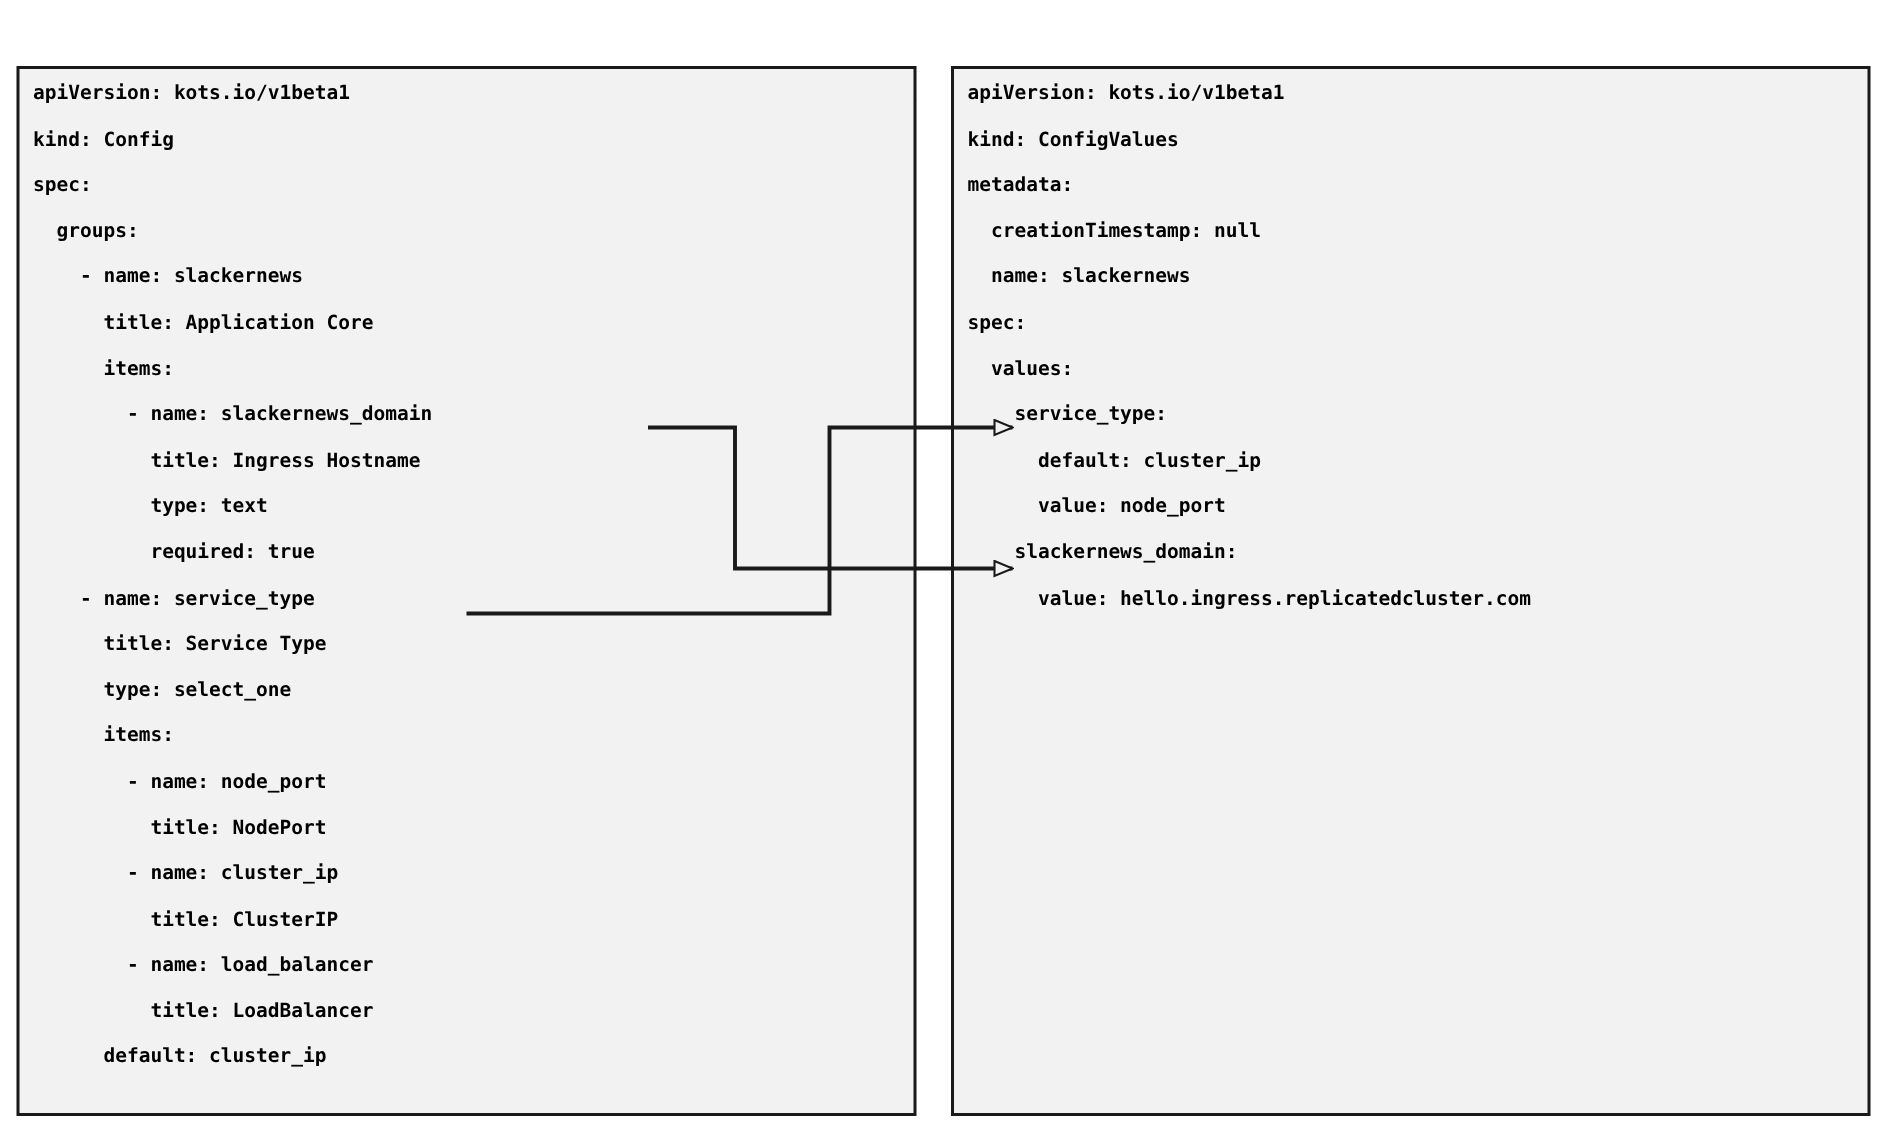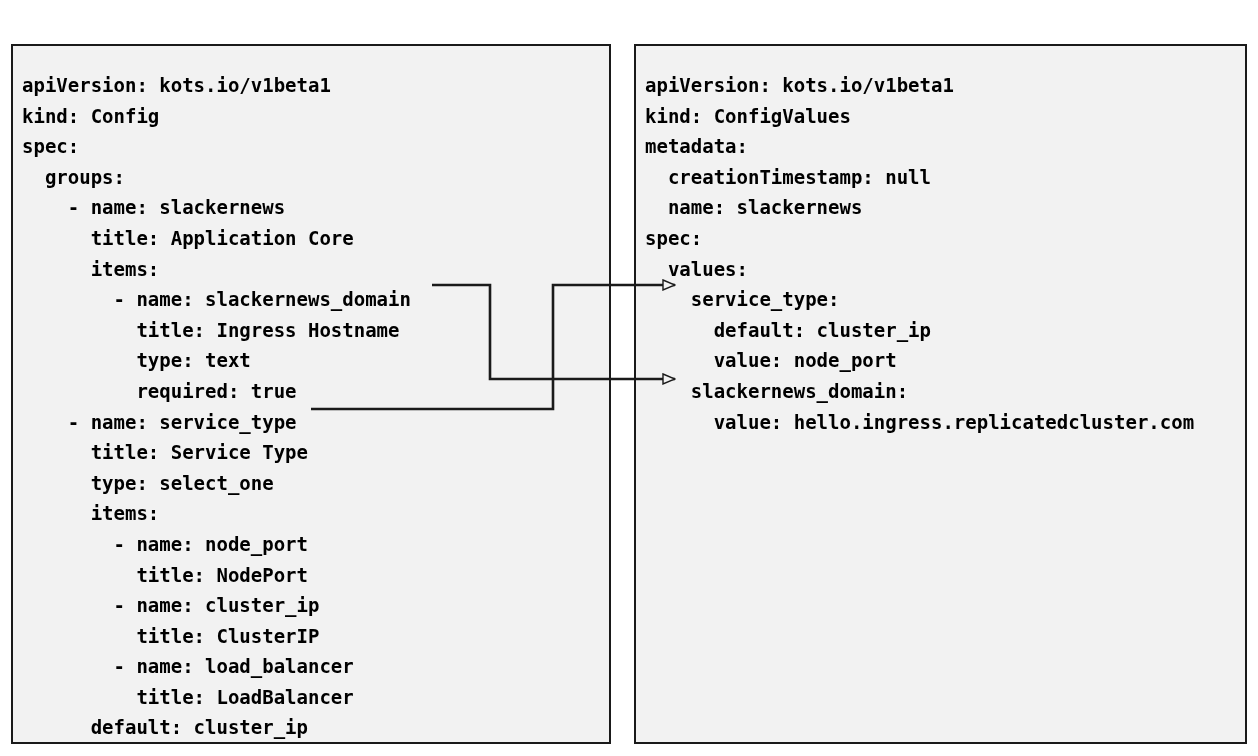--- a/index.html
+++ b/index.html
@@ -47,24 +47,24 @@
     border: 2px solid #1a1a1a;
     box-sizing: border-box;
     overflow: hidden;
   }
   #panel-config  { left: 11px;  top: 44px; width: 600px; height: 700px; }
   #panel-values  { left: 634px; top: 44px; width: 613px; height: 700px; }
 
   .yaml {
     position: absolute;
     left: 0; top: 0;
-    padding: 24px 0 0 0;
+    padding: 2px 0 0 0;
     margin: 0;
     font-family: "DejaVu Sans Mono", "Liberation Mono", monospace;
-    font-size: 19px;
+    font-size: 13px;
     font-weight: bold;
     line-height: 30.6px;
     color: #000000;
     white-space: pre;
     letter-spacing: 0px;
   }
   #panel-config .yaml { padding-left: 9px; }
   #panel-values .yaml { padding-left: 9px; }
 
   .yaml-line {

